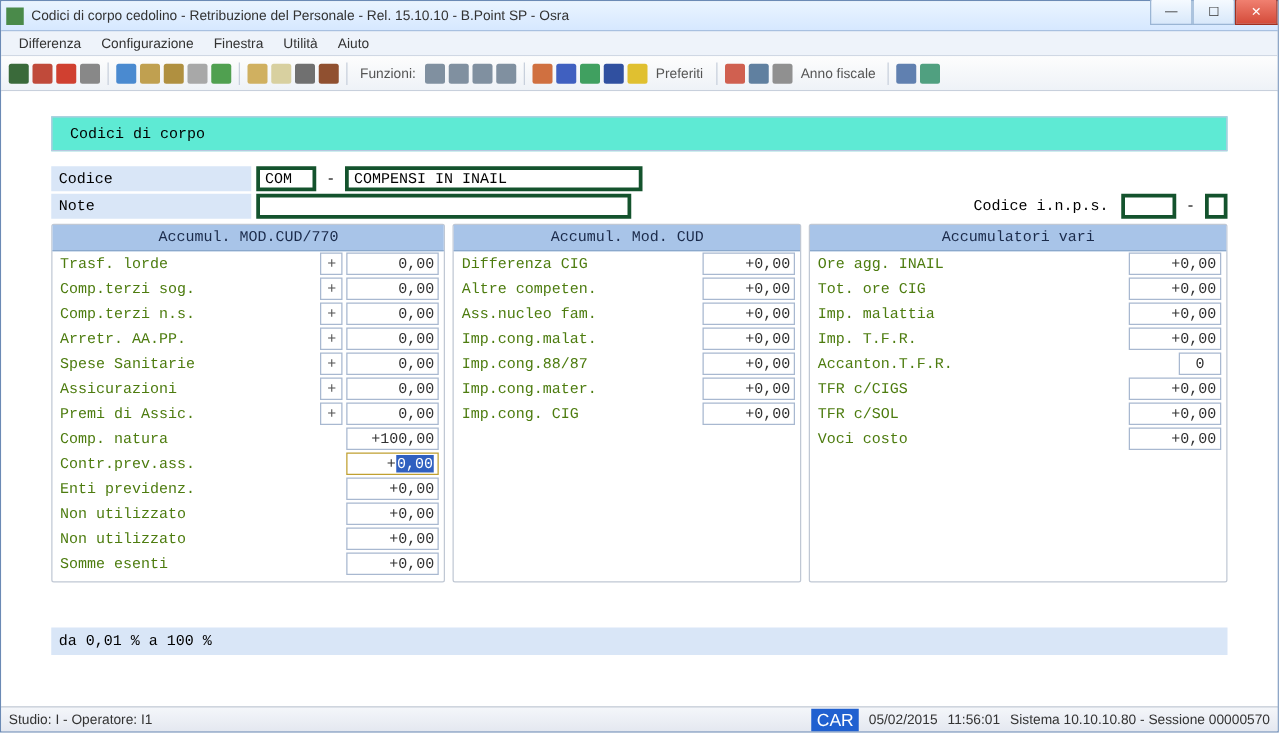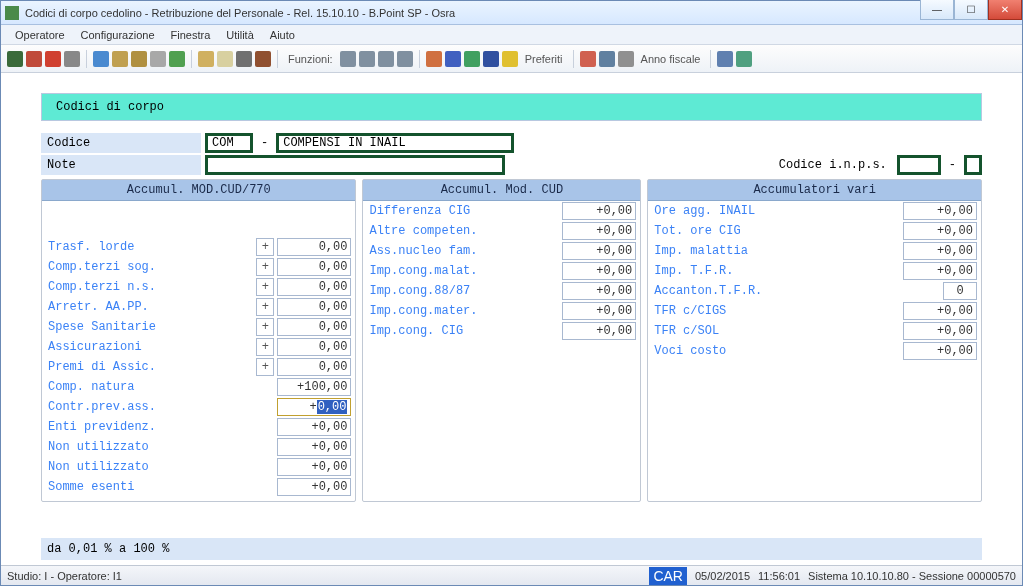--- a/index.html
+++ b/index.html
@@ -133,21 +133,21 @@
     gap: 6px;
     margin-top: 4px;
   }
   .col {
     border: 1px solid #c0c8d4;
     border-radius: 2px;
     display: flex;
     flex-direction: column;
     padding-bottom: 4px;
   }
-  .col1 { width: 344px; gap: 36px; }
+  .col1 { width: 344px; }
   .col2 { width: 304px; }
   .col3 { width: 365px; }
   .col-header {
     background: #a8c4e8;
     text-align: center;
     padding: 3px 0;
     font-family: "Courier New", monospace;
     font-size: 12px;
     color: #1a2a4a;
     border-bottom: 1px solid #8aa8cc;
@@ -155,21 +155,21 @@
   .data-row {
     display: flex;
     align-items: center;
     padding: 1px 4px;
     gap: 3px;
   }
   .data-row .dlbl {
     flex: 1;
     font-family: "Courier New", monospace;
     font-size: 12px;
-    color: #3b82f6;
+    color: #4d7c0f;
     padding-left: 2px;
   }
   .plus-box {
     width: 18px;
     border: 1px solid #a8b8d0;
     background: #fff;
     text-align: center;
     font-family: "Courier New", monospace;
     font-size: 12px;
     color: #555;
@@ -236,21 +236,21 @@
     <div class="app-icon"></div>
     <div class="title-text">Codici di corpo cedolino - Retribuzione del Personale - Rel. 15.10.10 - B.Point SP - Osra</div>
     <div class="win-controls">
       <div class="win-btn">—</div>
       <div class="win-btn">☐</div>
       <div class="win-btn close">✕</div>
     </div>
   </div>
 
   <div class="menubar">
-    <div class="menu-item">Operatore</div>
+    <div class="menu-item">Differenza</div>
     <div class="menu-item">Configurazione</div>
     <div class="menu-item">Finestra</div>
     <div class="menu-item">Utilità</div>
     <div class="menu-item">Aiuto</div>
   </div>
 
   <div class="toolbar">
     <div class="tool-icon" style="background:#3a6a3a"></div>
     <div class="tool-icon" style="background:#c04a3a"></div>
     <div class="tool-icon" style="background:#d04030"></div>

